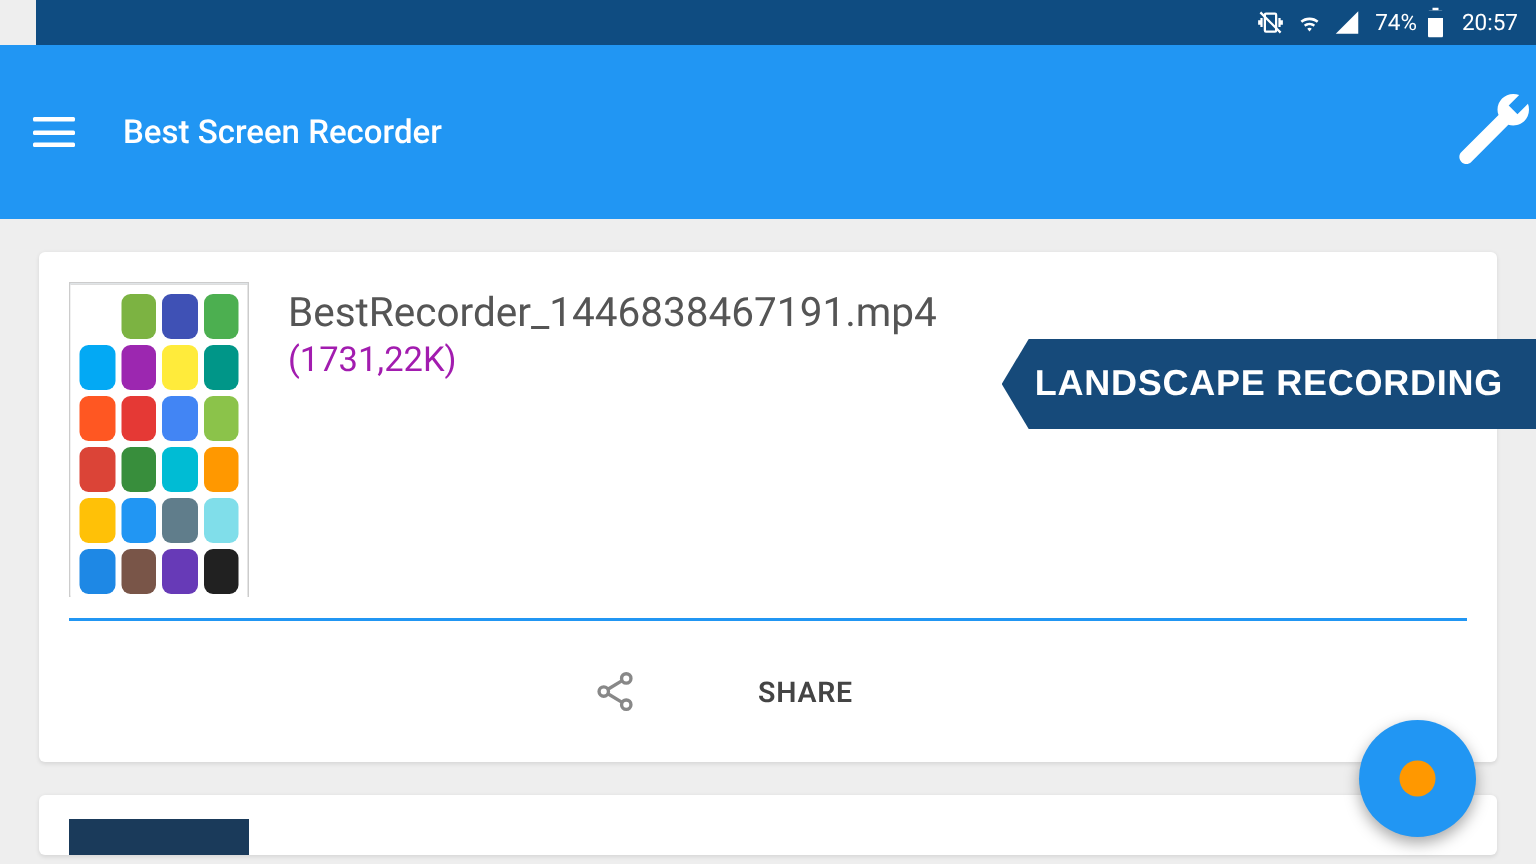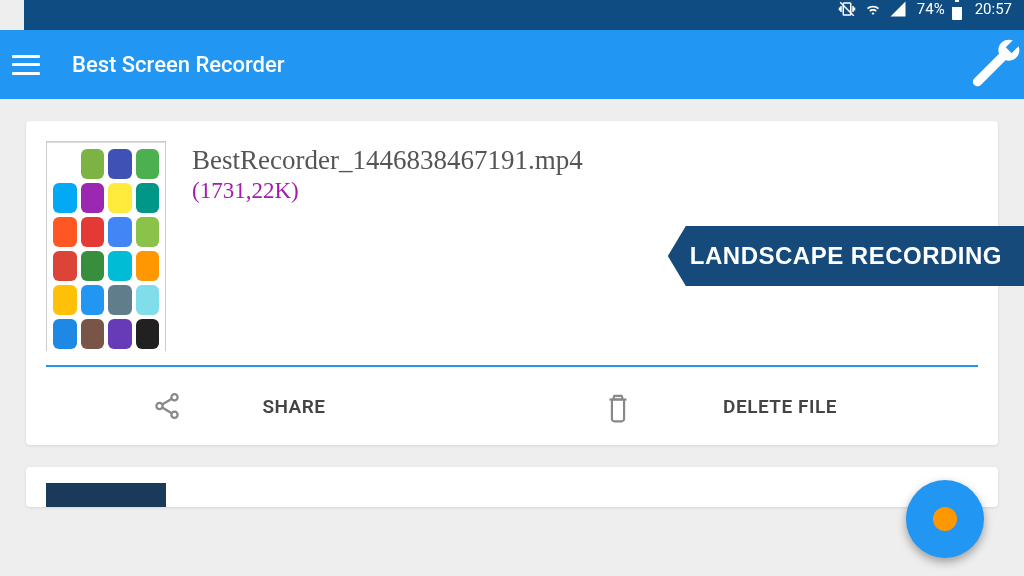--- a/index.html
+++ b/index.html
@@ -8,57 +8,56 @@
     height: 576px;
     font-family: Roboto, Arial, sans-serif;
     background: #eeeeee;
     overflow: hidden;
     position: relative;
   }
   .status-bar {
     height: 30px;
     background: #0f4c81;
     display: flex;
-    align-items: flex-start;
+    align-items: center;
     justify-content: flex-end;
     padding: 0 12px;
     color: #fff;
     font-size: 15px;
     gap: 6px;
     margin-left: 24px;
   }
   .status-bar .battery-pct { margin-left: 4px; }
   .status-bar .time { margin-left: 6px; font-weight: 400;}
   .icon { display: inline-flex; }
   .app-bar {
-    height: 69px;
+    height: 116px;
     background: #2196f3;
     display: flex;
     align-items: center;
-    padding: 0 12px;
+    padding: 0 22px;
     color: #fff;
     position: relative;
   }
   .hamburger { width: 28px; height: 20px; display:flex; flex-direction:column; justify-content:space-between;}
   .hamburger span { display:block; height:3px; background:#fff; border-radius:1px;}
   .app-title { margin-left: 32px; font-size: 22px; font-weight:500;}
   .wrench { position:absolute; right:0; top:50%; transform:translateY(-50%); }
 
   .content { padding: 22px 26px 0 26px; }
   .card {
     background: #fff;
     border-radius: 4px;
     box-shadow: 0 1px 3px rgba(0,0,0,0.1);
     padding: 20px 0 0 0;
   }
   .card-top {
     display:flex;
     gap: 26px;
     padding: 0 20px 14px 20px;
-    font-family: Liberation Serif, serif;
   }
   .thumb {
     width: 120px;
     height: 210px;
     background: #fafafa;
     border: 1px solid #ccc;
     box-shadow: 0 0 0 1px #999 inset;
     display:flex;
     flex-direction:column;
   }
@@ -71,21 +70,21 @@
     grid-auto-rows: 30px;
     gap: 4px;
     padding: 6px 6px;
     background:#fff;
   }
   .thumb-grid .cell { border-radius:6px; }
   .file-info { padding-top: 4px; color:#555;}
   .file-name { font-size: 27px; color:#555; font-weight:400;}
   .file-size { font-size: 23px; color:#a21caf; margin-top:2px;}
   .divider { height:2px; background:#2196f3; margin: 0 20px;}
-  .actions { display:flex; align-items:center; height:78px;}
+  .actions { display:flex; align-items:center; height:94px;}
   .action {
     flex:1;
     display:flex;
     align-items:center;
     justify-content:center;
     gap: 20px;
     color:#444;
     font-size:19px;
     font-weight:600;
     letter-spacing:0.5px;
@@ -224,30 +223,20 @@
           <svg width="30" height="30" viewBox="0 0 24 24" fill="none" stroke="#888" stroke-width="1.8">
               <circle cx="18" cy="5" r="2.5"></circle>
               <circle cx="6" cy="12" r="2.5"></circle>
               <circle cx="18" cy="19" r="2.5"></circle>
               <line x1="8.2" y1="10.8" x2="15.8" y2="6.2"></line>
               <line x1="8.2" y1="13.2" x2="15.8" y2="17.8"></line>
             </svg>
         </span>
         <span>SHARE</span>
       </div>
-      <div class="action delete">
-        <span class="ic">
-          <svg width="30" height="34" viewBox="0 0 24 28" fill="none" stroke="#888" stroke-width="1.8">
-              <path d="M5 7h14"></path>
-              <path d="M9 4h6l1 3H8l1-3z"></path>
-              <path d="M7 7v16c0 1 1 2 2 2h6c1 0 2-1 2-2V7"></path>
-            </svg>
-        </span>
-        <span>DELETE FILE</span>
-      </div>
     </div>
   </div>
 
   <div class="card2">
     <div class="thumb2"></div>
   </div>
 </div>
 
 <div class="badge">
   <span>LANDSCAPE RECORDING</span>

